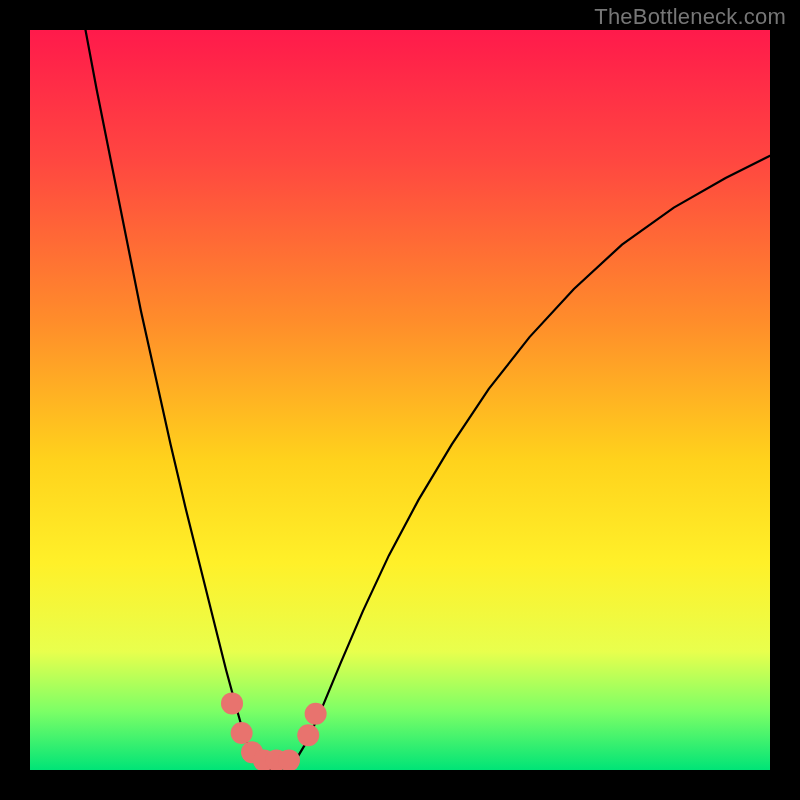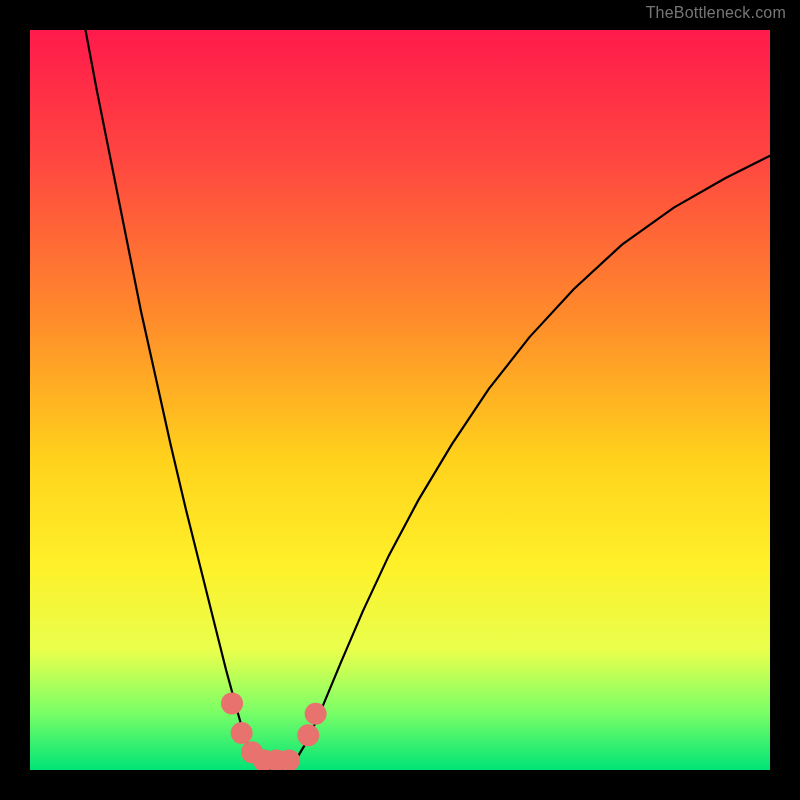--- a/index.html
+++ b/index.html
@@ -24,21 +24,21 @@
     left: 30px;
     width: 740px;
     height: 740px;
     overflow: hidden;
   }
   .attribution {
     position: absolute;
     top: 4px;
     right: 14px;
     color: #767676;
-    font-size: 16px;
+    font-size: 22px;
     font-weight: 500;
     letter-spacing: 0.2px;
   }
   svg {
     display: block;
   }
 </style>
 </head>
 <body>
 <div class="frame">

